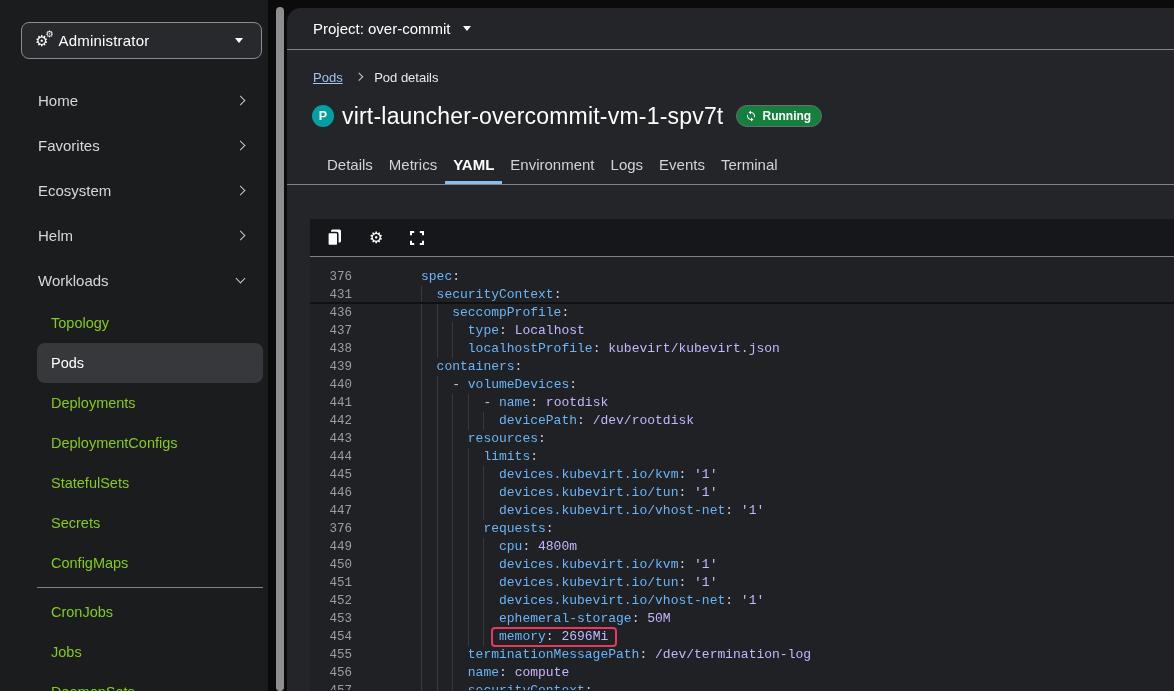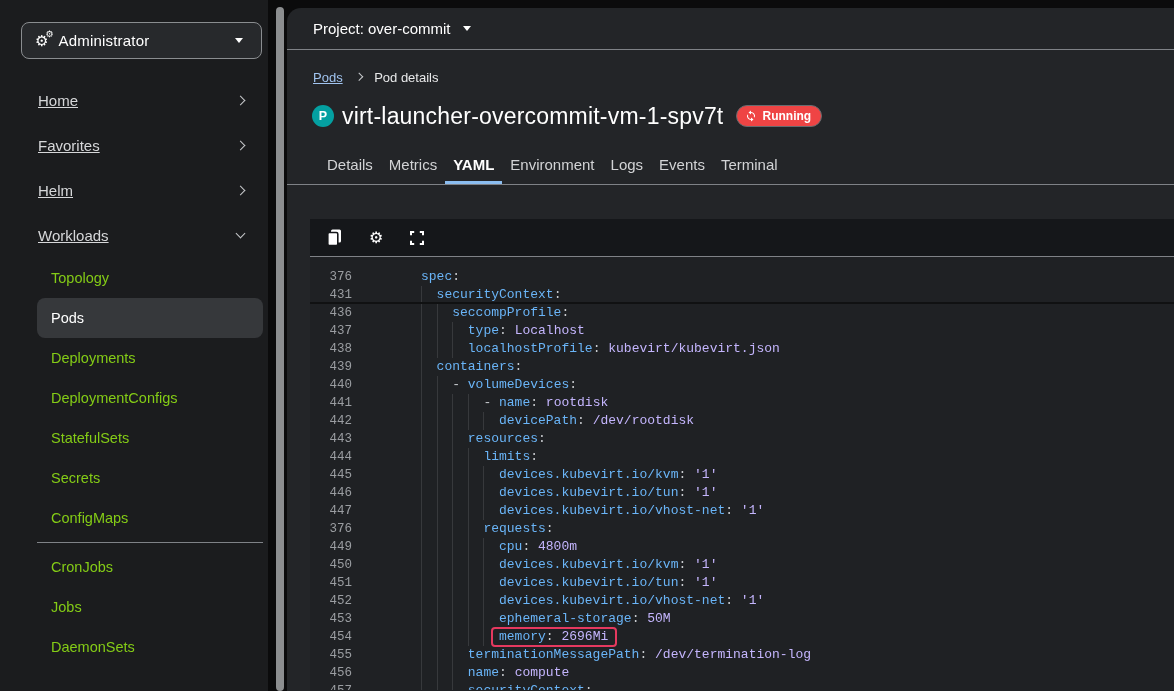--- a/index.html
+++ b/index.html
@@ -13,21 +13,21 @@
   .persp-btn { display:flex; align-items:center; margin:22px 6px 0 21px; width:241px; height:37px;
     background:#27292c; border:1px solid #8a8d90; border-radius:8px; color:#fff; cursor:pointer;
     padding:0 18px 0 13px; font-family:inherit; }
   .cogs { position:relative; font-size:15px; color:#fff; margin-right:10px; line-height:1; }
   .cog-sm { position:absolute; font-size:9px; right:-5px; top:-3px; }
   .persp-label { font-size:15px; font-weight:400; letter-spacing:.2px; }
   .caret { width:0; height:0; border-left:4.5px solid transparent; border-right:4.5px solid transparent;
     border-top:5.5px solid #fff; margin-left:auto; }
   .nav { padding-top:19px; }
   .nav-item { display:flex; align-items:center; height:45px; padding:0 24px 0 38px;
-    color:#d6d7d9; font-size:15px; cursor:pointer;text-decoration:underline; }
+    color:#d6d7d9; font-size:15px; cursor:pointer; }
   .nav-item .chev { margin-left:auto; }
   .chev { display:inline-block; width:7px; height:7px;
     border-right:1.8px solid #c6c8cb; border-bottom:1.8px solid #c6c8cb; }
   .chev.right { transform:rotate(-45deg); }
   .chev.down  { transform:rotate(45deg); margin-top:-4px; }
   .subnav { }
   .sub-item { display:flex; align-items:center; height:40px; margin:0 5px 0 37px;
     padding-left:14px; border-radius:8px; color:#84cc16; font-size:14.5px; cursor:pointer; }
   .sub-item.active { background:#36383b; color:#ffffff; }
   .side-divider { height:1px; background:#7f8287; margin:4px 5px 4px 37px; }
@@ -46,21 +46,21 @@
   .breadcrumb { display:flex; align-items:center; gap:13px; margin:19px 0 0 26px; height:16px; }
   .bc-link { color:#a1c4f0; font-size:13px; text-decoration:underline; cursor:pointer; }
   .bc-sep { width:5.5px; height:5.5px; border-width:1.6px; }
   .bc-current { color:#e8e9ea; font-size:13px; }
 
   .pod-row { display:flex; align-items:center; margin:16px 0 0 25px; height:30px; }
   .res-badge { width:22px; height:22px; border-radius:50%; background:#04a0a1; color:#fff;
     font-size:12.5px; font-weight:700; display:flex; align-items:center; justify-content:center; flex:none; }
   .pod-name { color:#fff; font-size:23px; font-weight:500; margin-left:8px; letter-spacing:.2px; }
   .status-pill { display:flex; align-items:center; gap:5px; margin-left:13px; height:22px;
-    padding:0 10px 0 8px; background:#ef4444; border:1px solid #686b6f; border-radius:12px; }
+    padding:0 10px 0 8px; background:#15803d; border:1px solid #686b6f; border-radius:12px; }
   .status-pill span { color:#fff; font-size:12px; font-weight:700; }
 
   .tabs { display:flex; padding-left:32px; margin-top:17px;
     border-bottom:1px solid #7f8287; }
   .tab { padding:8px 8px 11px; font-size:15px; color:#d2d3d5; cursor:pointer; }
   .tab.active { color:#fff; font-weight:700; border-bottom:3px solid #8bbdf0; padding-bottom:8px; }
 
   
   .editor { position:absolute; left:23px; top:211px; right:0; bottom:0; background:#1f2124; }
   .ed-toolbar { display:flex; align-items:center; gap:27px; height:38px; padding-left:17px;
@@ -97,20 +97,24 @@
     <nav class="nav" id="nav">
         <div class="nav-item">
           <span>Home</span>
           <span class="chev right"></span>
         </div>
         <div class="nav-item">
           <span>Favorites</span>
           <span class="chev right"></span>
         </div>
         <div class="nav-item">
+          <span>Ecosystem</span>
+          <span class="chev right"></span>
+        </div>
+        <div class="nav-item">
           <span>Helm</span>
           <span class="chev right"></span>
         </div>
         <div class="nav-item">
           <span>Workloads</span>
           <span class="chev down"></span>
         </div>
         <div class="subnav">
           <div class="sub-item">
             <span>Topology</span>

